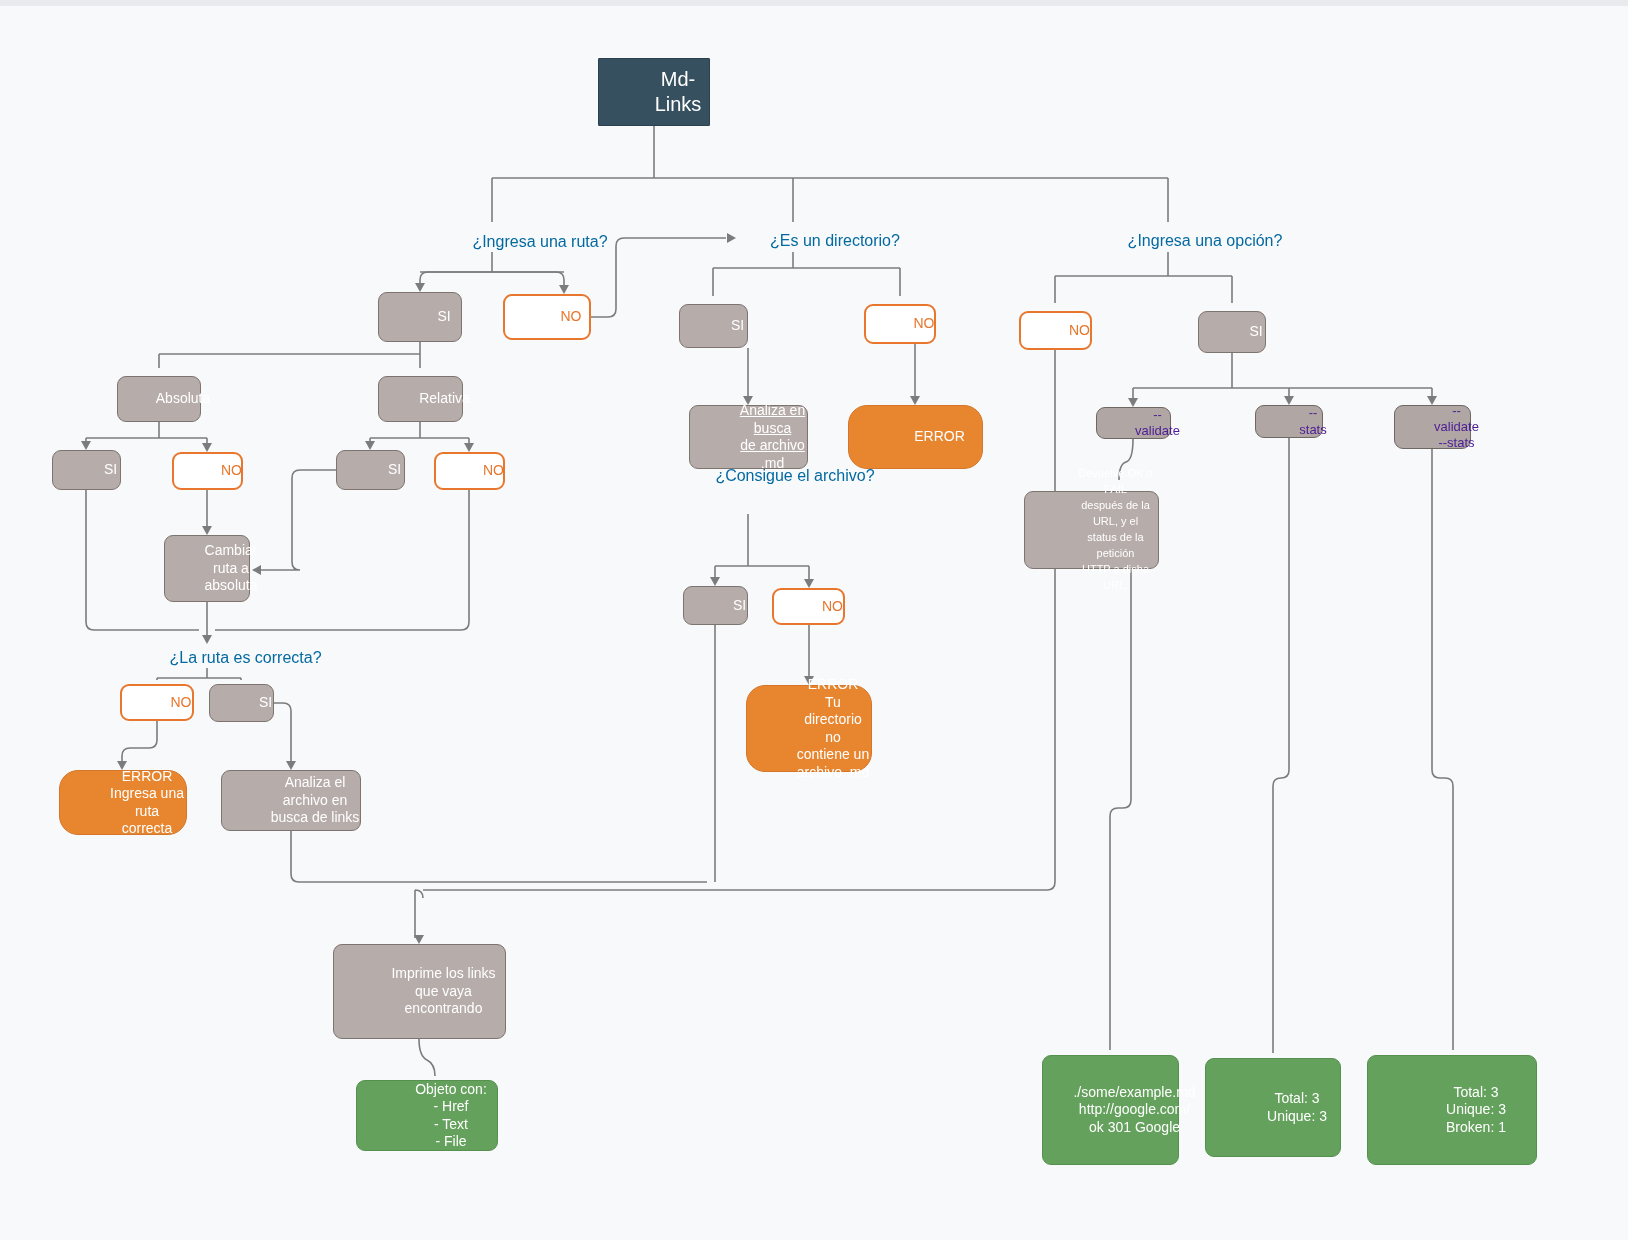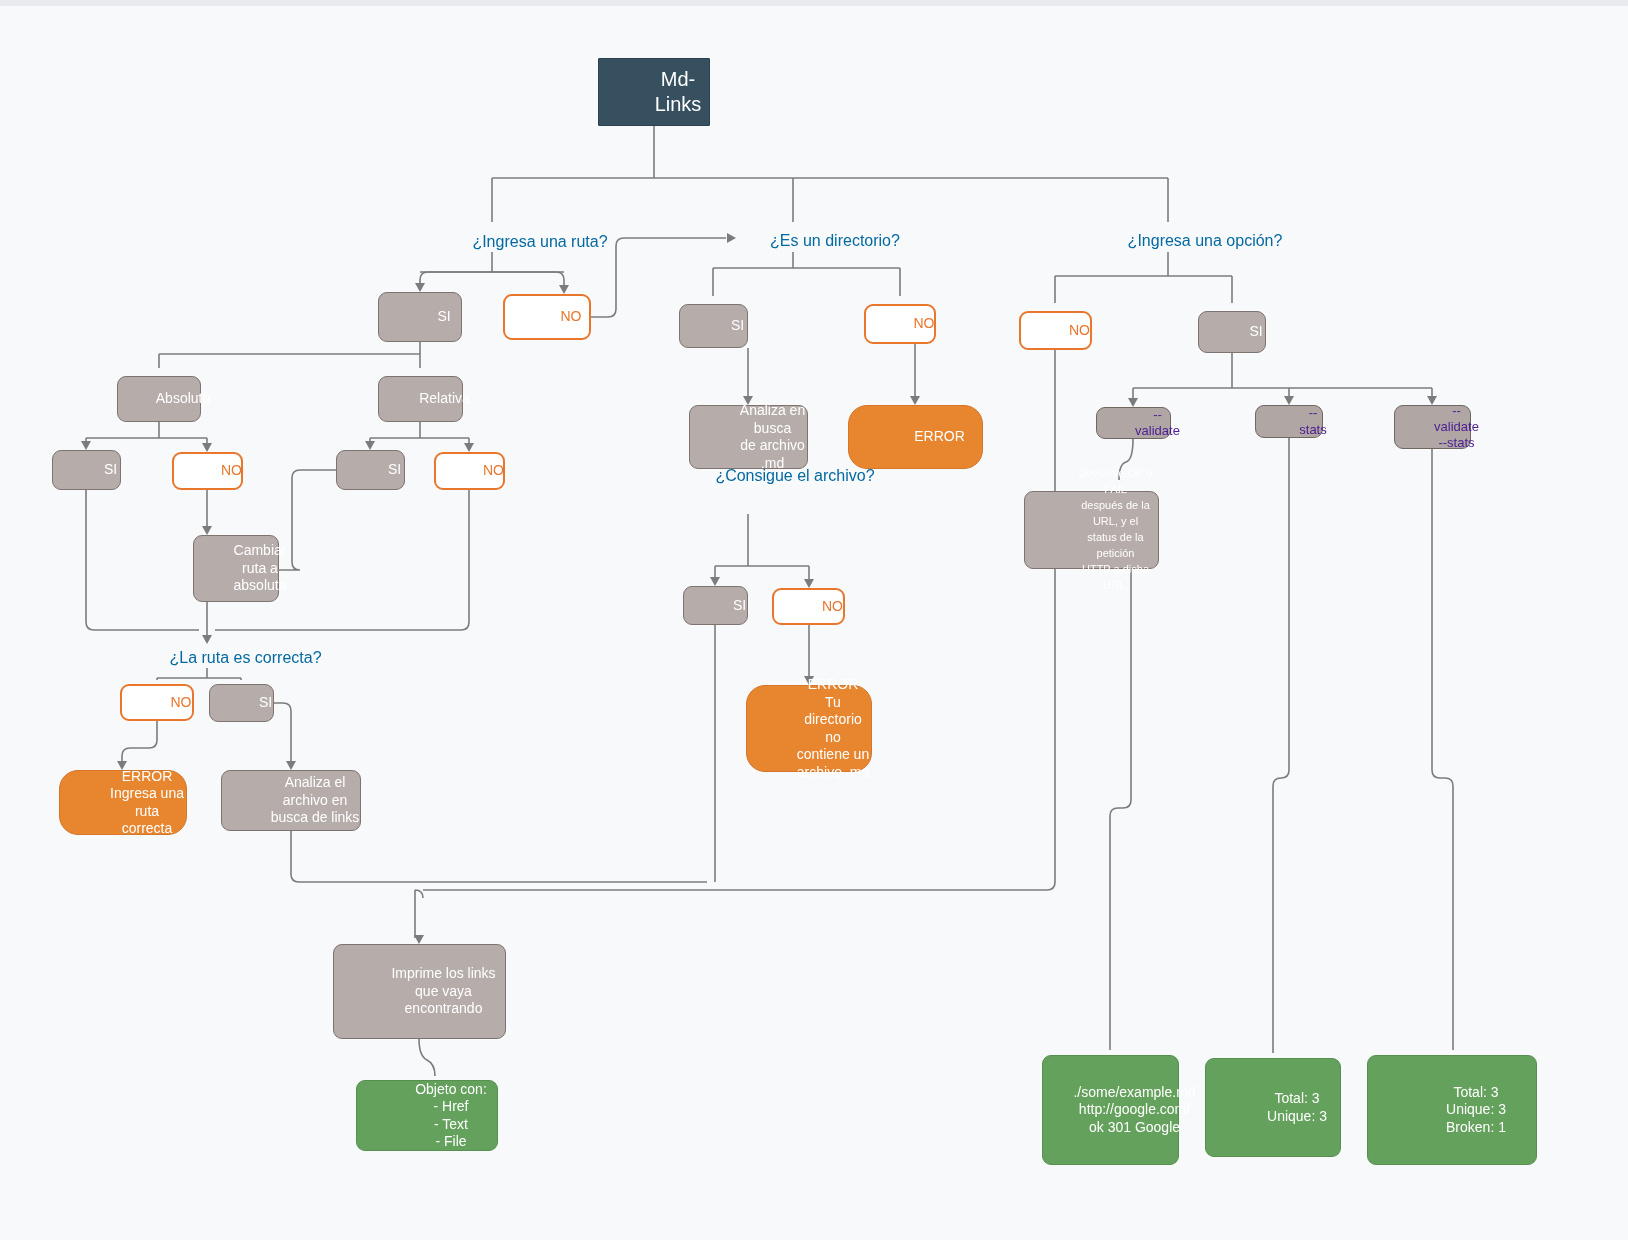--- a/index.html
+++ b/index.html
@@ -138,31 +138,31 @@
       <div class="node n-gray" style="left: 679px; top: 304px; width: 69px; height: 44px;">SI</div>
       <div class="node n-no" style="left: 864px; top: 304px; width: 72px; height: 40px;">NO</div>
       <div class="node n-no" style="left: 1019px; top: 311px; width: 73px; height: 39px;">NO</div>
       <div class="node n-gray" style="left: 1198px; top: 311px; width: 68px; height: 42px;">SI</div>
       <div class="node n-gray" style="left: 117px; top: 376px; width: 84px; height: 46px;">Absoluta</div>
       <div class="node n-gray" style="left: 378px; top: 376px; width: 85px; height: 46px;">Relativa</div>
       <div class="node n-gray" style="left: 52px; top: 450px; width: 69px; height: 40px;">SI</div>
       <div class="node n-no" style="left: 172px; top: 452px; width: 71px; height: 38px;">NO</div>
       <div class="node n-gray" style="left: 336px; top: 450px; width: 69px; height: 40px;">SI</div>
       <div class="node n-no" style="left: 434px; top: 452px; width: 71px; height: 38px;">NO</div>
-      <div class="node n-gray" style="left: 164px; top: 535px; width: 86px; height: 67px; margin-left: 29px;">Cambiar
+      <div class="node n-gray" style="left: 164px; top: 535px; width: 86px; height: 67px;">Cambiar
 ruta a
 absoluta</div>
       <div class="node n-no" style="left: 120px; top: 684px; width: 74px; height: 37px;">NO</div>
       <div class="node n-gray" style="left: 209px; top: 684px; width: 65px; height: 38px;">SI</div>
       <div class="node n-err" style="left: 59px; top: 770px; width: 128px; height: 65px;">ERROR
 Ingresa una ruta
 correcta</div>
       <div class="node n-gray" style="left: 221px; top: 770px; width: 140px; height: 61px;">Analiza el archivo en
 busca de links</div>
-      <div class="node n-gray" style="left: 689px; top: 405px; width: 119px; height: 64px;">Analiza en busca
+      <div class="node n-gray" style="left: 689px; top: 405px; width: 119px; height: 64px; text-decoration: underline;">Analiza en busca
 de archivo .md</div>
       <div class="node n-err" style="left: 848px; top: 405px; width: 135px; height: 64px;">ERROR</div>
       <div class="node n-gray" style="left: 683px; top: 586px; width: 65px; height: 39px;">SI</div>
       <div class="node n-no" style="left: 772px; top: 588px; width: 73px; height: 37px;">NO</div>
       <div class="node n-err" style="left: 746px; top: 685px; width: 126px; height: 87px;">ERROR
 Tu directorio no
 contiene un
 archivo .md</div>
       <div class="node n-gray-sm" style="left: 1096px; top: 407px; width: 75px; height: 32px;">--validate</div>
       <div class="node n-gray-sm" style="left: 1255px; top: 405px; width: 68px; height: 33px;">--stats</div>

